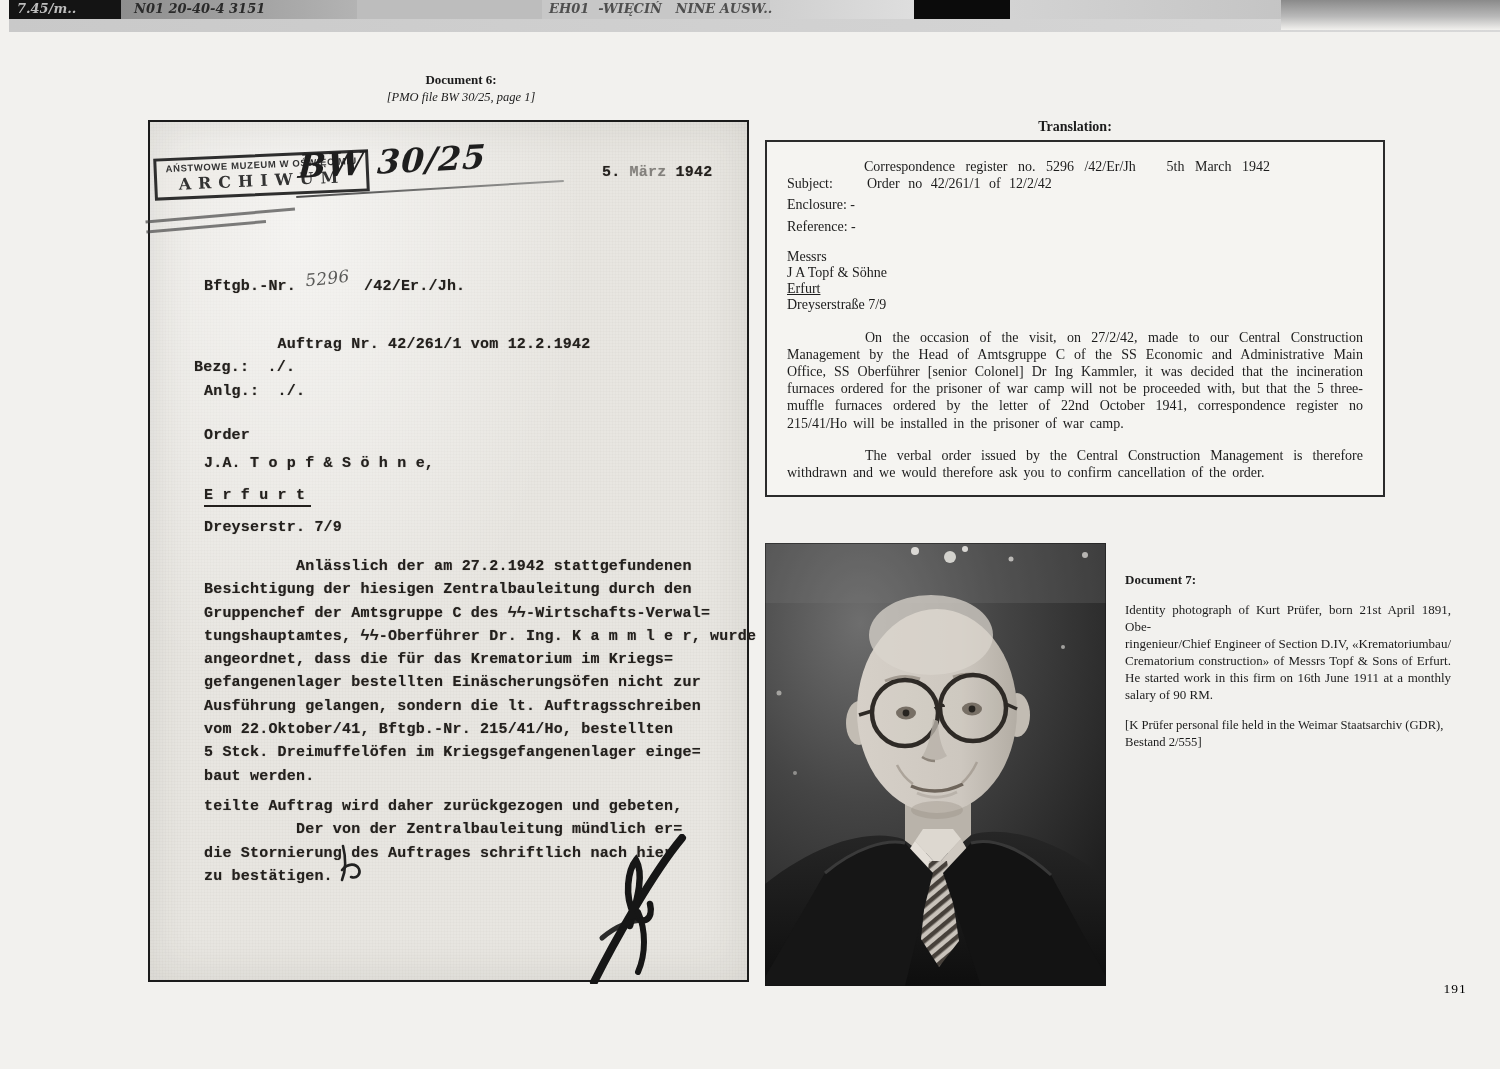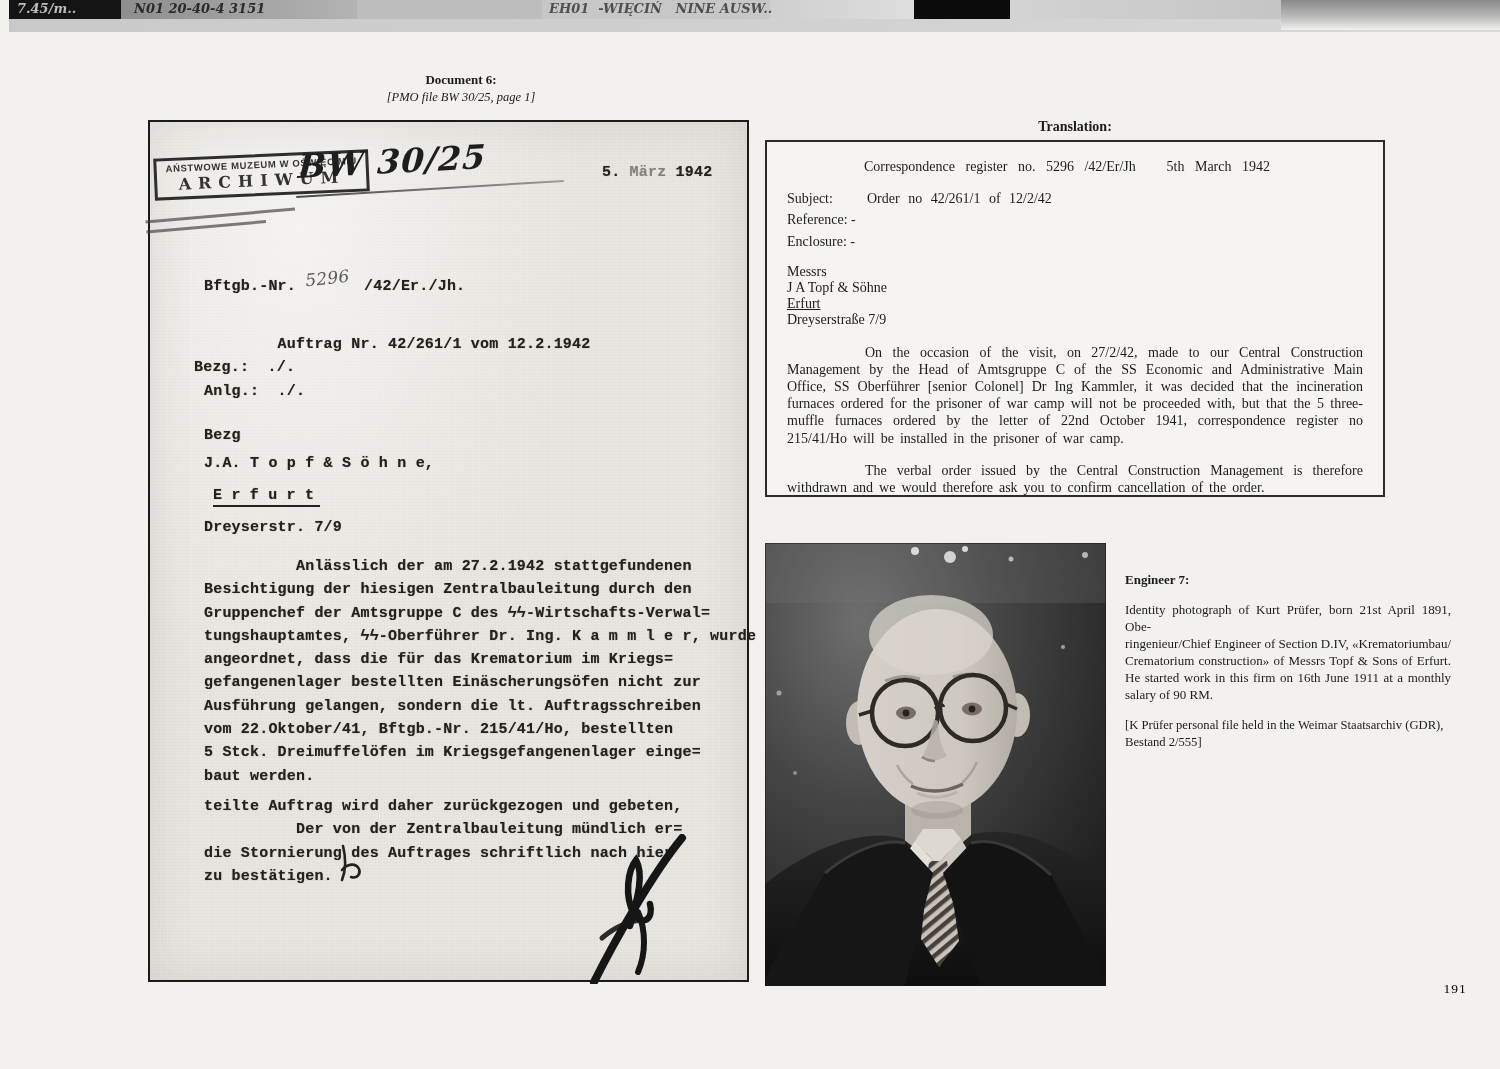--- a/index.html
+++ b/index.html
@@ -53,21 +53,21 @@
 
   .sig-small{position:absolute;left:186px;top:722px;}
   .sig-big{position:absolute;left:422px;top:712px;}
 
   .u-line{display:inline-block;border-bottom:2.5px solid #23201d;padding-bottom:1px;padding-right:6px;}
 
   
   .trans-heading{position:absolute;left:765px;top:119px;width:620px;text-align:center;font-weight:bold;font-size:14px;}
   .trans-box{position:absolute;left:765px;top:140px;width:620px;height:357px;border:2px solid #2b2b2b;background:#f5f4f1;box-sizing:border-box;padding:12px 20px 10px;font-size:14px;line-height:17.2px;overflow:hidden;}
   .reg-row{display:flex;justify-content:space-between;padding-left:77px;padding-right:93px;word-spacing:7px;margin-top:4px;}
-  .subj-row{display:flex;margin-top:15px;align-items:center;}
+  .subj-row{display:flex;align-items:center;}
   .subj-row .lbl{width:80px;flex:none;}
   .subj-row .val{word-spacing:5px;}
   .kv{margin-top:4px;}
   .kv:first-of-type{margin-top:13px;}
   .addr{margin-top:14px;line-height:16.2px;}
   .addr .ul{text-decoration:underline;}
   .para{margin-top:15px;text-align:justify;text-indent:78px;word-spacing:2.5px;}
 
   
   .photo{position:absolute;left:765px;top:543px;width:341px;height:443px;background:#333;}
@@ -121,23 +121,23 @@
     <div class="pencil-line"></div>
 
     <div class="tw doc-date"><span>5. </span><span class="faded">März</span><span> 1942</span></div>
 
     <div class="tw reg-line"><span>Bftgb.-Nr.</span><span class="reg-hand">5296</span><span>/42/Er./Jh.</span></div>
 
     <div class="tw" style="left:54px;top:214px;">        Auftrag Nr. 42/261/1 vom 12.2.1942</div>
     <div class="tw" style="left:44px;top:237px;">Bezg.:  ./.</div>
     <div class="tw" style="left:54px;top:261px;">Anlg.:  ./.</div>
 
-    <div class="tw" style="left:54px;top:305px;">Bezg</div>
+    <div class="tw" style="left:54px;top:305px;">Order</div>
     <div class="tw" style="left:54px;top:333px;">J.A. T o p f &amp; S ö h n e,</div>
-    <div class="tw" style="left:54px;top:365px;margin-left:9px;"><span class="u-line">E r f u r t</span></div>
+    <div class="tw" style="left:54px;top:365px;"><span class="u-line">E r f u r t</span></div>
     <div class="tw" style="left:54px;top:397px;">Dreyserstr. 7/9</div>
 
     <div class="tw tw-lines" style="left:54px;top:436px;"><div>          Anlässlich der am 27.2.1942 stattgefundenen</div><div>Besichtigung der hiesigen Zentralbauleitung durch den</div><div>Gruppenchef der Amtsgruppe C des ϟϟ-Wirtschafts-Verwal=</div><div>tungshauptamtes, ϟϟ-Oberführer Dr. Ing. K a m m l e r, wurde</div><div>angeordnet, dass die für das Krematorium im Kriegs=</div><div>gefangenenlager bestellten Einäscherungsöfen nicht zur</div><div>Ausführung gelangen, sondern die lt. Auftragsschreiben</div><div>vom 22.Oktober/41, Bftgb.-Nr. 215/41/Ho, bestellten</div><div>5 Stck. Dreimuffelöfen im Kriegsgefangenenlager einge=</div><div>baut werden.</div></div>
     <div class="tw tw-lines" style="left:54px;top:676px;"><div>teilte Auftrag wird daher zurückgezogen und gebeten,</div><div>          Der von der Zentralbauleitung mündlich er=</div><div>die Stornierung des Auftrages schriftlich nach hier</div><div>zu bestätigen.</div></div>
 
     <svg class="sig-small" width="32" height="42" viewBox="0 0 32 42">
       <path d="M7 2 C 10 14, 10 26, 6 36" stroke="#222" stroke-width="2.6" fill="none" stroke-linecap="round"></path>
       <path d="M6 26 C 12 19, 20 19, 23 25 C 25 30, 21 35, 15 33" stroke="#222" stroke-width="2.6" fill="none" stroke-linecap="round"></path>
     </svg>
 
@@ -155,22 +155,22 @@
     <div class="reg-row">
       <span>Correspondence register no. 5296 /42/Er/Jh</span>
       <span>5th March 1942</span>
     </div>
     <div class="subj-row">
       <span class="lbl">Subject:</span>
       <span class="val">
         <div>Order no 42/261/1 of 12/2/42</div>
       </span>
     </div>
+    <div class="kv">Enclosure:  -</div>
     <div class="kv">Reference:  -</div>
-    <div class="kv">Enclosure:  -</div>
 
     <div class="addr">
       <div>Messrs</div>
       <div>J A Topf &amp; Söhne</div>
       <div class="ul">Erfurt</div>
       <div>Dreyserstraße  7/9</div>
     </div>
 
     <div class="para">On the occasion of the visit, on 27/2/42, made to our Central Construction Management by the Head of Amtsgruppe C of the SS Economic and Administrative Main Office, SS Oberführer [senior Colonel] Dr Ing Kammler, it was decided that the incineration furnaces ordered for the prisoner of war camp will not be proceeded with, but that the 5 three-muffle furnaces ordered by the letter of 22nd October 1941, correspondence register no 215/41/Ho will be installed in the prisoner of war camp.</div>
     <div class="para">The verbal order issued by the Central Construction Management is therefore withdrawn and we would therefore ask you to confirm cancellation of the order.</div>
@@ -245,21 +245,21 @@
       <path d="M164 318 L182 318 L194 398 L174 424 L156 396 Z" fill="url(#tieStripes)"></path>
       <path d="M-5 443 L60 330 C 90 305 120 296 140 300 L168 330 L140 443 Z" fill="#161616"></path>
       <path d="M346 443 L286 332 C 258 306 228 294 206 300 L178 330 L216 443 Z" fill="#131313"></path>
       <path d="M60 330 C 90 305 120 296 140 300" stroke="#3a3a3a" stroke-width="3" fill="none"></path>
       <path d="M286 332 C 258 306 228 294 206 300" stroke="#383838" stroke-width="3" fill="none"></path>
     </g>
     <rect x="0" y="0" width="341" height="443" fill="none" stroke="#111" stroke-width="2" opacity=".5"></rect>
   </svg>
 
   <div class="doc7">
-    <div class="t">Engineer 7:</div>
+    <div class="t">Document 7:</div>
     <div class="body">
         <div>Identity photograph of Kurt Prüfer, born 21st April 1891, Obe-</div>
         <div>ringenieur/Chief Engineer of Section D.IV, «Krematoriumbau/</div>
         <div>Crematorium construction» of Messrs Topf &amp; Sons of Erfurt.</div>
         <div>He started work in this firm on 16th June 1911 at a monthly</div>
         <div>salary of 90 RM.</div>
       </div>
     <div class="note">
         <div>[K Prüfer personal file held in the Weimar Staatsarchiv (GDR),</div>
         <div>Bestand 2/555]</div>

